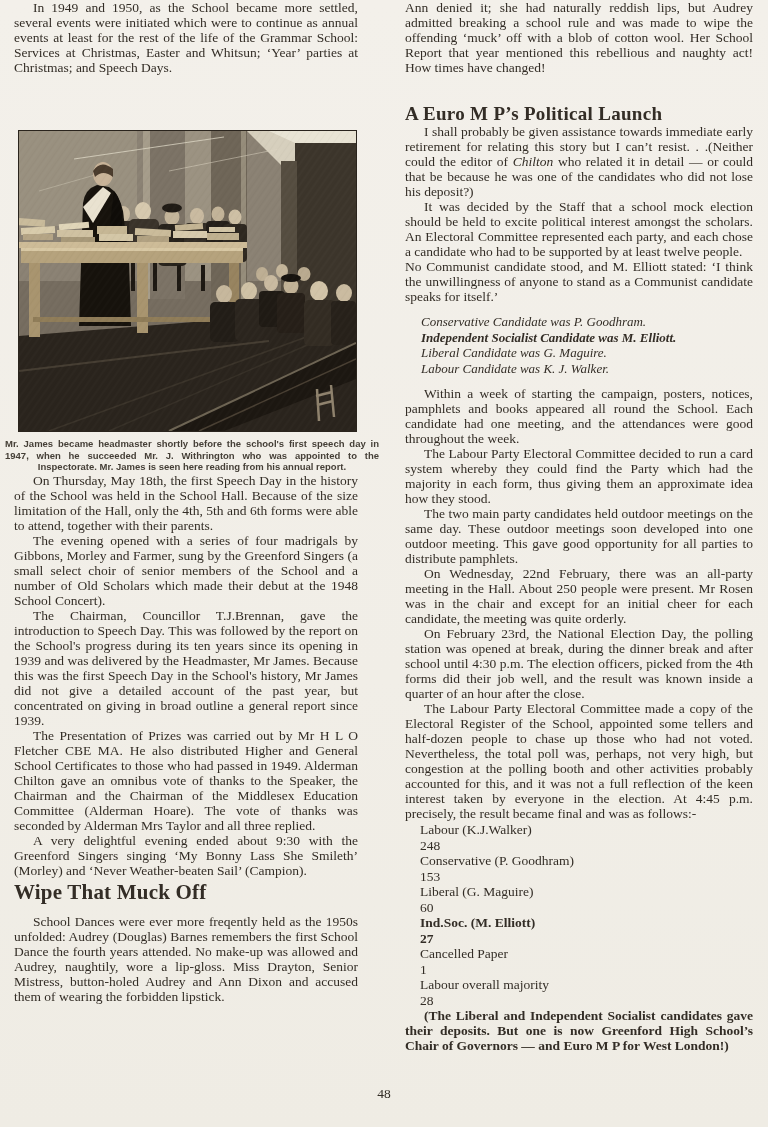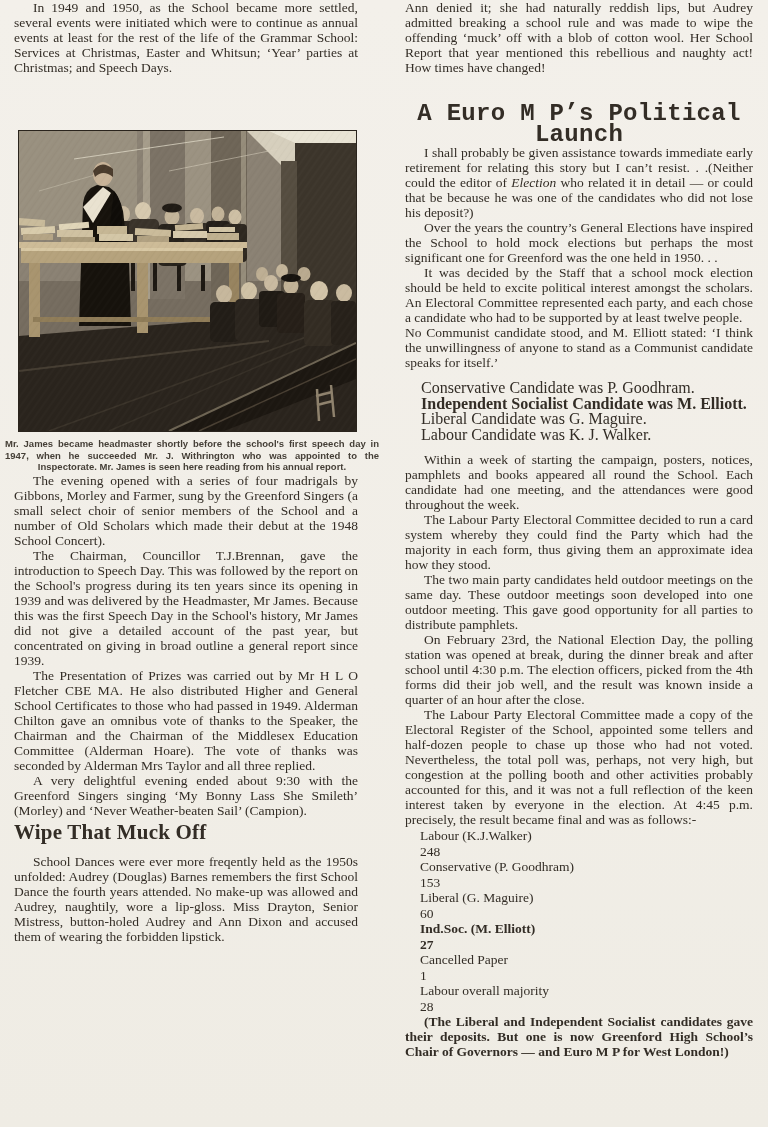--- a/index.html
+++ b/index.html
@@ -21,26 +21,26 @@
     font-size:9.5px;line-height:11.5px;color:#453f37;
     width:374px;margin:6px 0 0 -9px;
     text-align:justify;text-align-last:center;
   }
   .after-photo{margin-top:40px;}
   .h-left{
     font-family:"Liberation Serif",serif;font-weight:bold;
     font-size:21px;line-height:23px;margin:3px 0 10px 0;letter-spacing:0.2px;
   }
   .h-center{
-    font-family:Liberation Mono, monospace;font-weight:bold;
-    font-size:24px;line-height:21px;margin:28px 0 0 0;text-align:center;letter-spacing:0.3px;
+    font-family:Liberation Serif, serif;font-weight:bold;
+    font-size:19px;line-height:21px;margin:28px 0 0 0;letter-spacing:0.3px;
   }
   .mt-after-heading{margin-top:15px;}
   .cand-list{margin:10px 0;padding-left:16px;}
-  .cand{font-size:16px;line-height:15.5px;}
+  .cand{font-size:13px;line-height:15.5px;font-style:italic;}
   .results{padding-left:15px;margin-top:1px;}
   .res-row{display:flex;justify-content:space-between;font-size:13.5px;line-height:15.5px;flex-direction:column;}
   .bold{font-weight:bold;}
   i{font-style:italic;}
   .page-number{position:absolute;left:0;right:0;top:1086px;text-align:center;font-size:13.5px;color:#332d26;}
 </style>
 </head>
 <body>
 
 <div class="page">
@@ -147,48 +147,49 @@
           <path d="M298 258 L300 290"></path>
           <path d="M312 254 L315 286"></path>
           <path d="M297 265 L313 261"></path>
           <path d="M298 274 L314 270"></path>
         </g>
         <rect width="337" height="300" fill="url(#hatch)" opacity="0.5"></rect>
       </svg>
       <figcaption class="caption">Mr. James became headmaster shortly before the school's first speech day in 1947, when he succeeded Mr. J. Withrington who was appointed to the Inspectorate.  Mr. James is seen here reading from his annual report.</figcaption>
     </figure>
 
+    <p class="body indent after-photo">On Thursday, May 18th, the first Speech Day in the history of the School was held in the School Hall. Because of the size limitation of the Hall, only the 4th, 5th and 6th forms were able to attend, together with their parents.</p>
     <p class="body indent">The evening opened with a series of four madrigals by Gibbons, Morley and Farmer, sung by the Greenford Singers (a small select choir of senior members of the School and a number of Old Scholars which made their debut at the 1948 School Concert).</p>
     <p class="body indent">The Chairman, Councillor T.J.Brennan, gave the introduction to Speech Day. This was followed by the report on the School's progress during its ten years since its opening in 1939 and was delivered by the Headmaster, Mr James. Because this was the first Speech Day in the School's history, Mr James did not give a detailed account of the past year, but concentrated on giving in broad outline a general report since 1939.</p>
     <p class="body indent">The Presentation of Prizes was carried out by Mr H L O Fletcher CBE MA. He also distributed Higher and General School Certificates to those who had passed in 1949. Alderman Chilton gave an omnibus vote of thanks to the Speaker, the Chairman and the Chairman of the Middlesex Education Committee (Alderman Hoare). The vote of thanks was seconded by Alderman Mrs Taylor and all three replied.</p>
     <p class="body indent">A very delightful evening ended about 9:30 with the Greenford Singers singing ‘My Bonny Lass She Smileth’ (Morley) and ‘Never Weather-beaten Sail’ (Campion).</p>
     <h2 class="h-left">Wipe That Muck Off</h2>
     <p class="body indent">School Dances were ever more freqently held as the 1950s unfolded: Audrey (Douglas) Barnes remembers the first School Dance the fourth years attended. No make-up was allowed and Audrey, naughtily, wore a lip-gloss. Miss Drayton, Senior Mistress, button-holed Audrey and Ann Dixon and accused them of wearing the forbidden lipstick.</p>
   </div>
 
   <div class="col col-right">
     <p class="body mt-first">Ann denied it; she had naturally reddish lips, but Audrey admitted breaking a school rule and was made to wipe the offending ‘muck’ off with a blob of cotton wool. Her School Report that year mentioned this rebellious and naughty act! How times have changed!</p>
     <h1 class="h-center">A Euro M P’s Political Launch</h1>
 
-    <p class="body indent mt-after-heading"><span>I shall probably be given assistance towards immediate early retirement for relating this story but I can’t resist. . .(Neither could the editor of </span><i>Election</i><span> who related it in detail — or could that be because he was one of the candidates who did not lose his deposit?)</span></p>
-
-    <p class="body indent">Over the years the country’s General Elections have inspired the School to hold mock elections but perhaps the most significant one for Greenford was the one held in 1950. . .</p>
+    <p class="body indent mt-after-heading"><span>I shall probably be given assistance towards immediate early retirement for relating this story but I can’t resist. . .(Neither could the editor of </span><i>Chilton</i><span> who related it in detail — or could that be because he was one of the candidates who did not lose his deposit?)</span></p>
+
     <p class="body indent">It was decided by the Staff that a school mock election should be held to excite political interest amongst the scholars. An Electoral Committee represented each party, and each chose a candidate who had to be supported by at least twelve people.</p>
     <p class="body">No Communist candidate stood, and M. Elliott stated: ‘I think the unwillingness of anyone to stand as a Communist candidate speaks for itself.’</p>
 
     <div class="cand-list">
       <div class="cand">Conservative Candidate was P. Goodhram.</div>
       <div class="cand bold">Independent Socialist Candidate was M. Elliott.</div>
       <div class="cand">Liberal Candidate was G. Maguire.</div>
       <div class="cand">Labour Candidate was K. J. Walker.</div>
     </div>
 
     <p class="body indent">Within a week of starting the campaign, posters, notices, pamphlets and books appeared all round the School. Each candidate had one meeting, and the attendances were good throughout the week.</p>
     <p class="body indent">The Labour Party Electoral Committee decided to run a card system whereby they could find the Party which had the majority in each form, thus giving them an approximate idea how they stood.</p>
     <p class="body indent">The two main party candidates held outdoor meetings on the same day. These outdoor meetings soon developed into one outdoor meeting. This gave good opportunity for all parties to distribute pamphlets.</p>
+    <p class="body indent">On Wednesday, 22nd February, there was an all-party meeting in the Hall. About 250 people were present. Mr Rosen was in the chair and except for an initial cheer for each candidate, the meeting was quite orderly.</p>
     <p class="body indent">On February 23rd, the National Election Day, the polling station was opened at break, during the dinner break and after school until 4:30 p.m. The election officers, picked from the 4th forms did their job well, and the result was known inside a quarter of an hour after the close.</p>
     <p class="body indent">The Labour Party Electoral Committee made a copy of the Electoral Register of the School, appointed some tellers and half-dozen people to chase up those who had not voted. Nevertheless, the total poll was, perhaps, not very high, but congestion at the polling booth and other activities probably accounted for this, and it was not a full reflection of the keen interest taken by everyone in the election. At 4:45 p.m. precisely, the result became final and was as follows:-</p>
 
     <div class="results">
       <div class="res-row">
         <span>Labour (K.J.Walker)</span>
         <span>248</span>
       </div>
       <div class="res-row">
         <span>Conservative (P. Goodhram)</span>
@@ -208,13 +209,14 @@
       </div>
       <div class="res-row">
         <span>Labour overall majority</span>
         <span>28</span>
       </div>
     </div>
 
     <p class="body indent bold">(The Liberal and Independent Socialist candidates gave their deposits. But one is now Greenford High School’s Chair of Governors — and Euro M P for West London!)</p>
   </div>
 
+  <div class="page-number">48</div>
 </div>
 
 </body></html>

